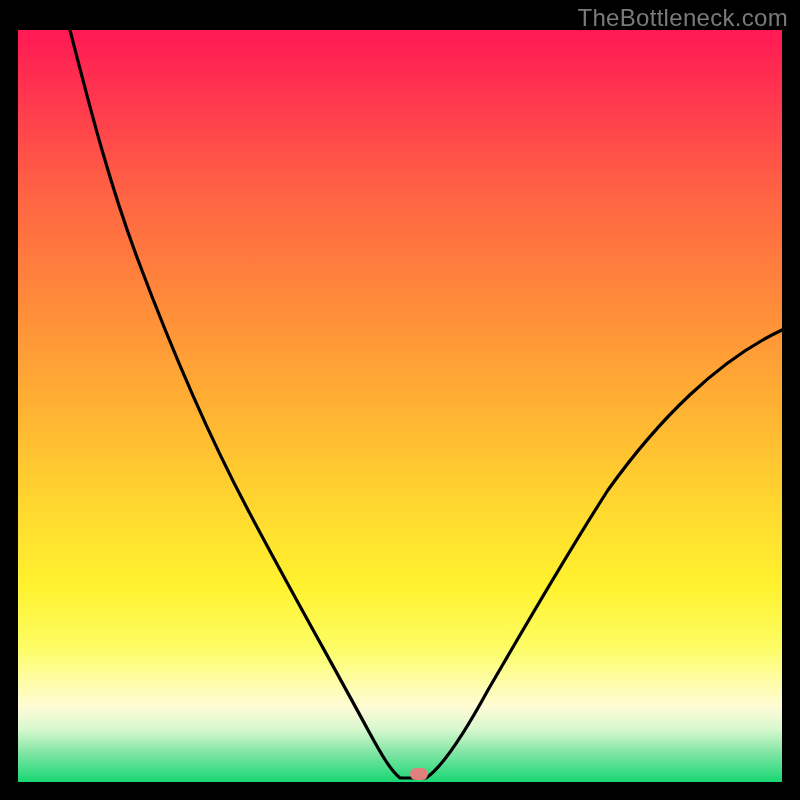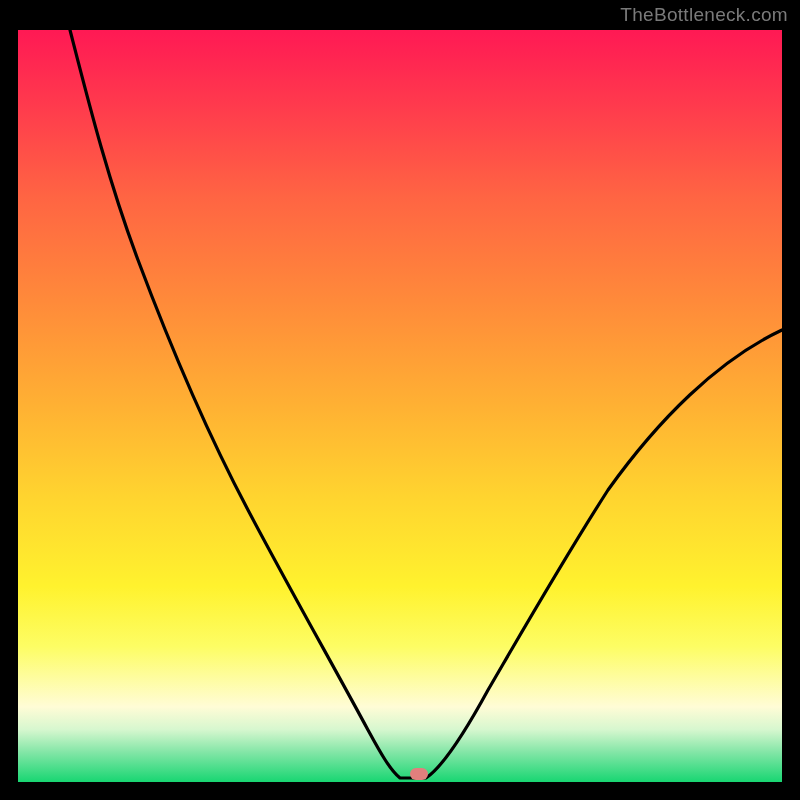--- a/index.html
+++ b/index.html
@@ -15,21 +15,21 @@
     position: relative;
     width: 800px;
     height: 800px;
     background: #000;
   }
   .watermark {
     position: absolute;
     top: 4px;
     right: 12px;
     color: #7a7a7a;
-    font-size: 19px;
+    font-size: 24px;
     font-weight: 500;
     letter-spacing: 0.3px;
     user-select: none;
   }
   .plot-area {
     position: absolute;
     left: 18px;
     top: 30px;
     width: 764px;
     height: 752px;

